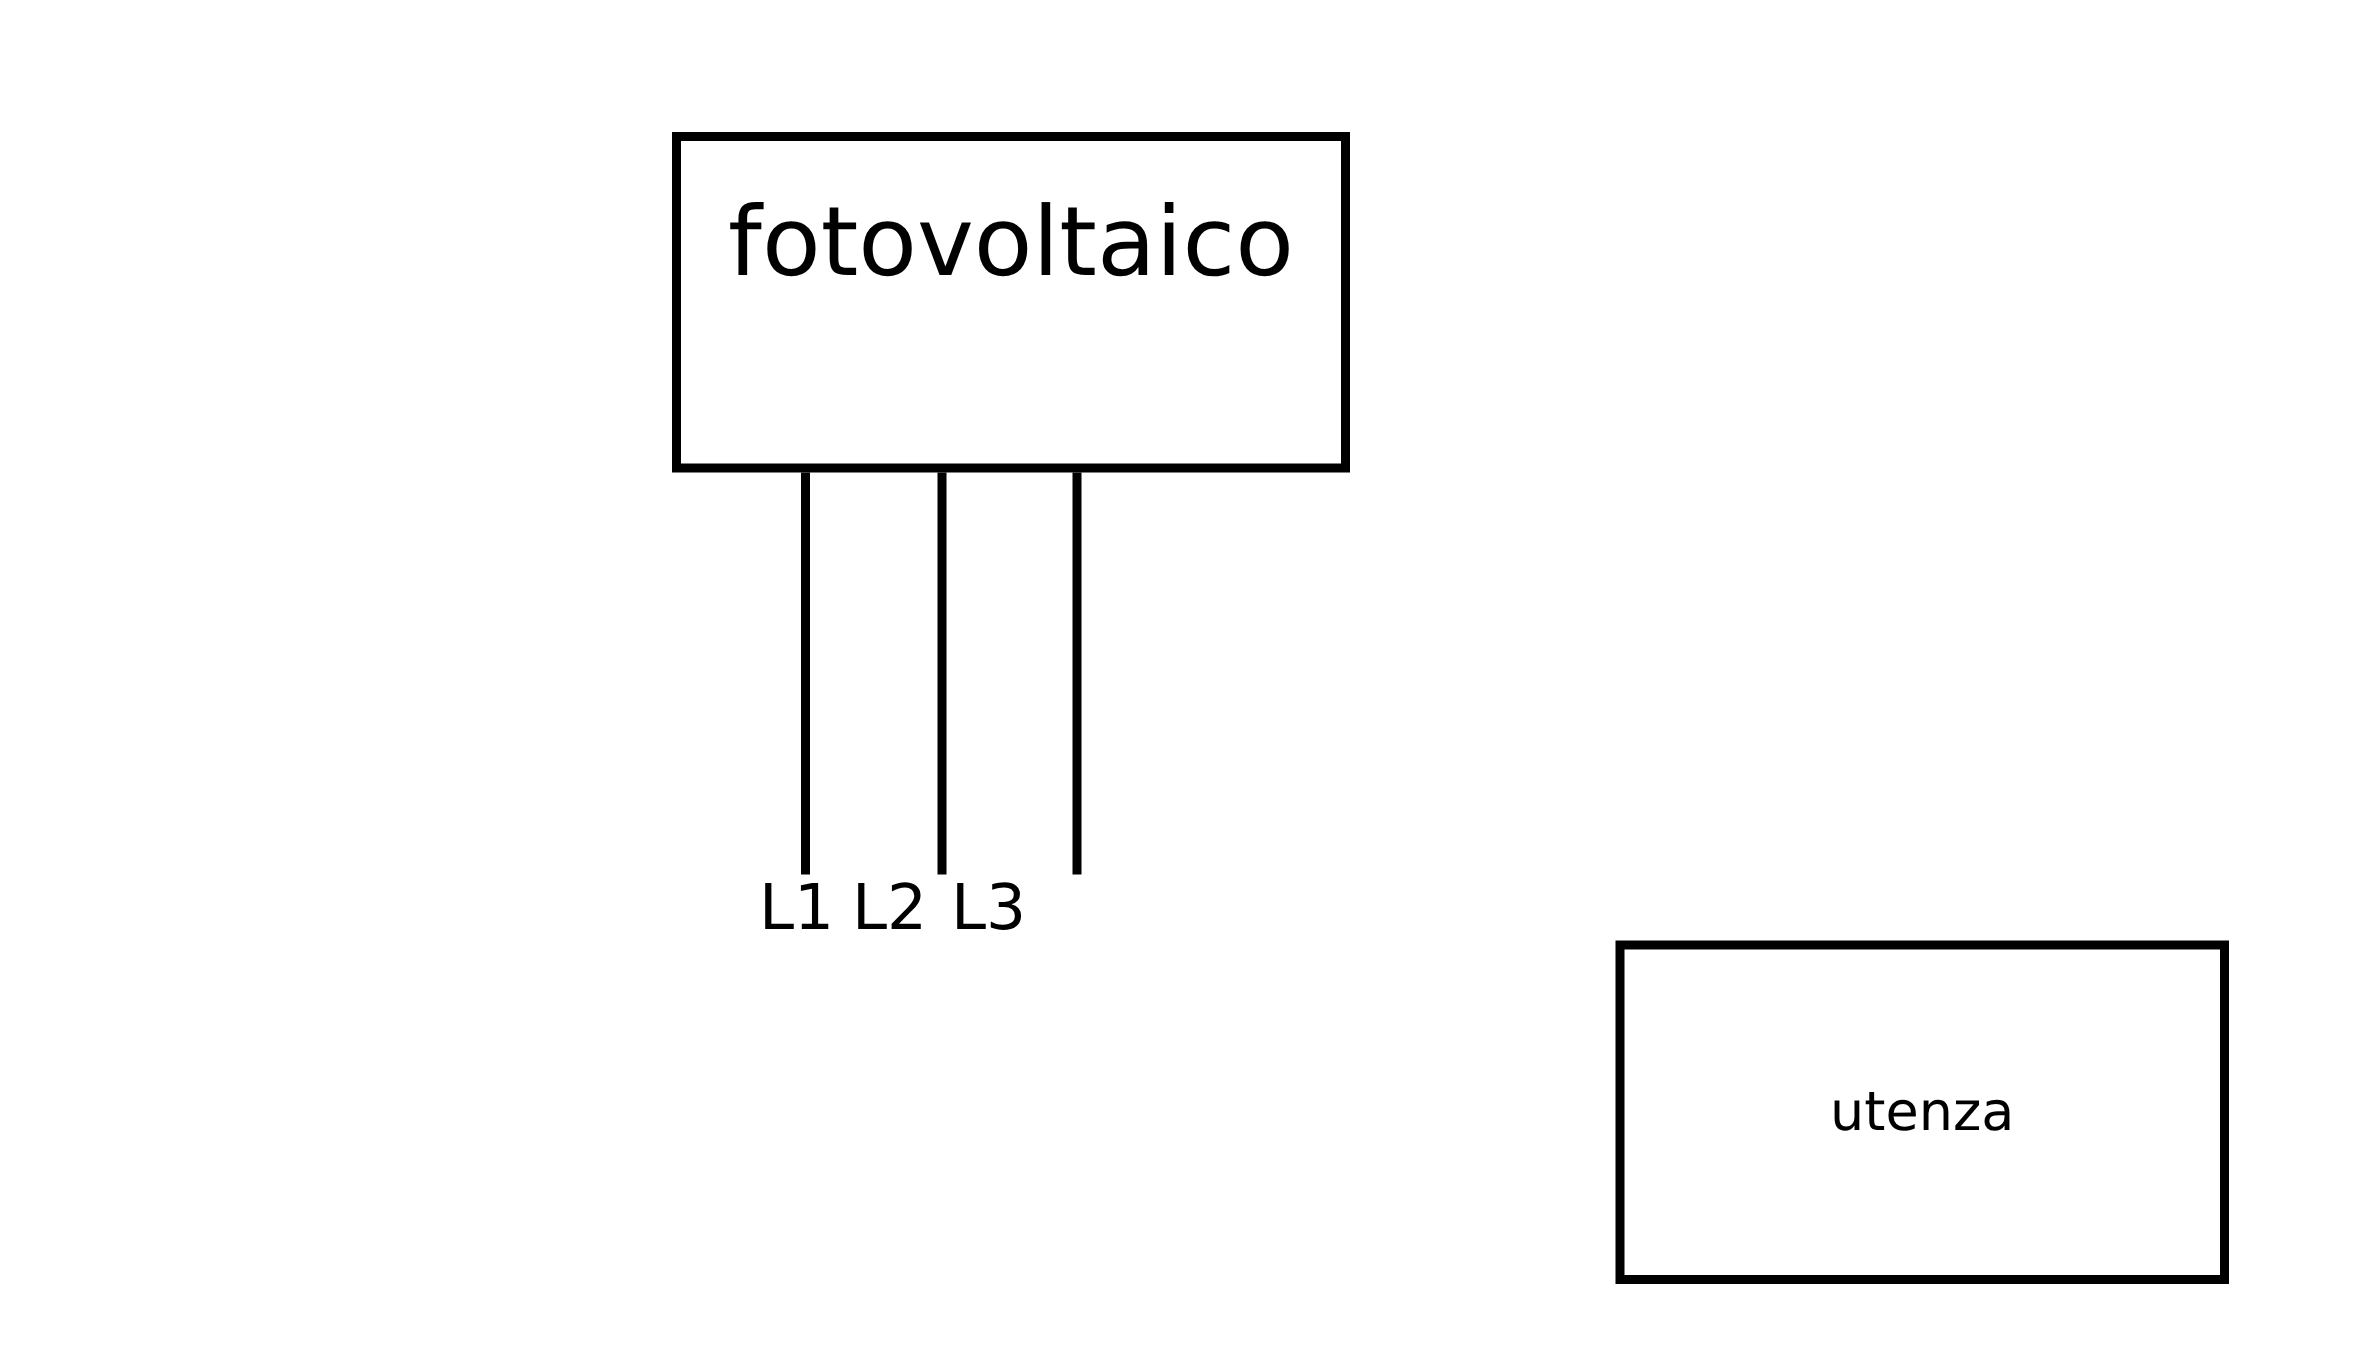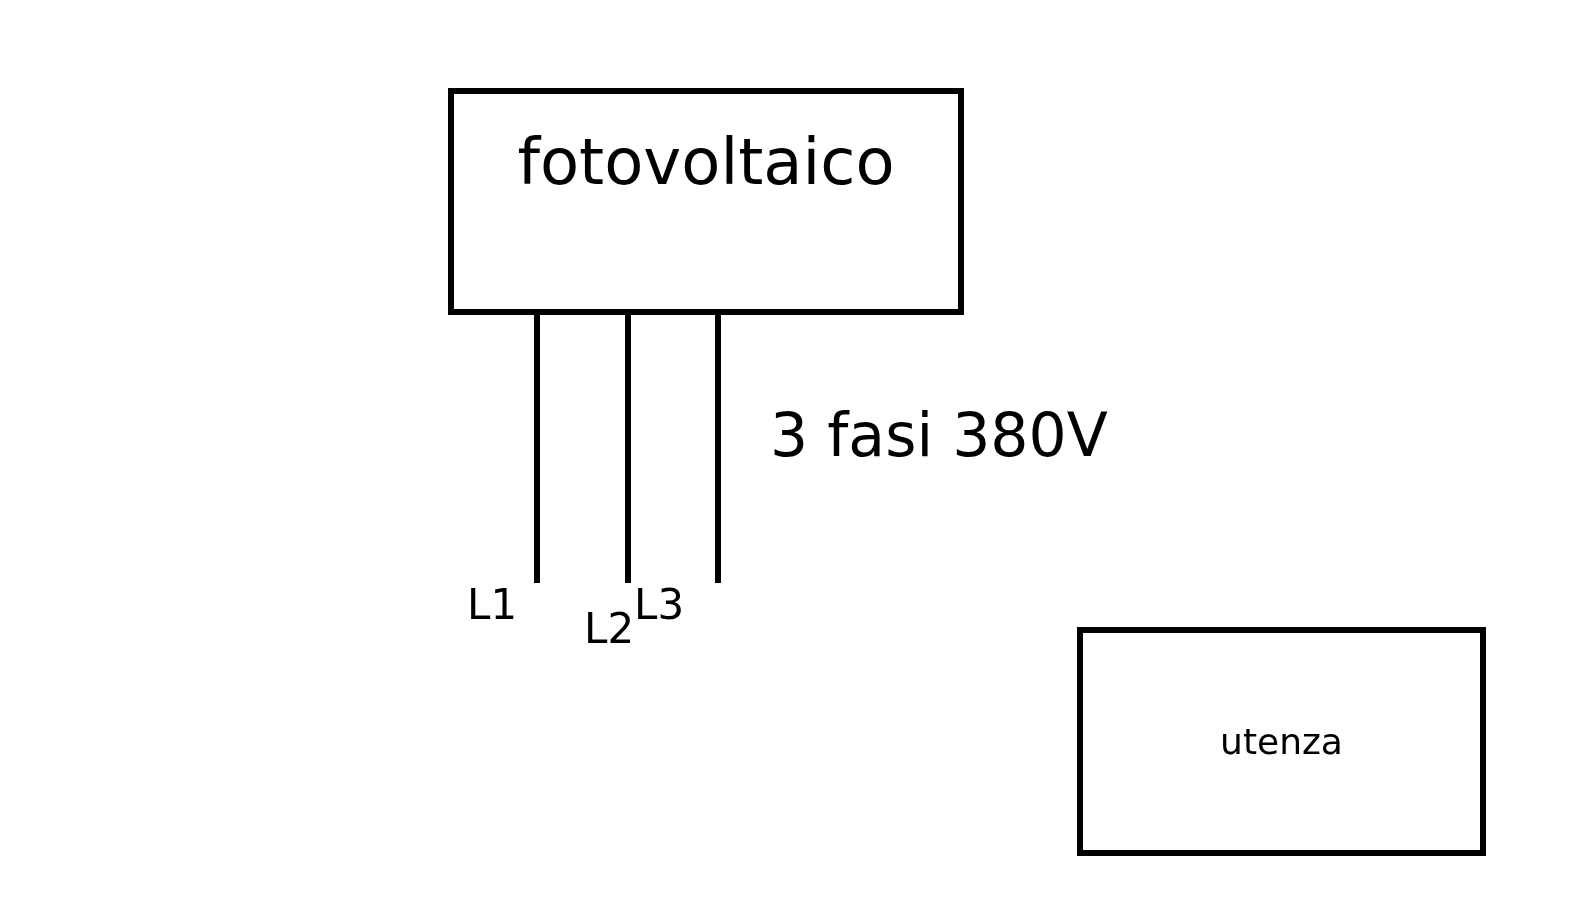--- a/index.html
+++ b/index.html
@@ -15,21 +15,21 @@
     font-family: "DejaVu Sans", "Liberation Sans", sans-serif;
     color: #000000;
     overflow: hidden;
   }
 
   
   .pv-box {
     position: absolute;
     left: 448px;
     top: 88px;
-    width: 516px;
+    width: 452px;
     height: 227px;
     border: 6px solid #000000;
     box-sizing: border-box;
     display: flex;
     flex-direction: column;
     align-items: center;
     padding-top: 36px;
   }
   .pv-label {
     font-size: 64px;
@@ -50,22 +50,22 @@
   .line-3 { left: 715px; }
 
   
   .phase-label {
     position: absolute;
     top: 584px;
     font-size: 42px;
     line-height: 1;
     white-space: nowrap;
   }
-  .label-1 { left: 467px; }
-  .label-2 { left: 584px; margin-top: 24px; }
+  .label-1 { left: 506px; }
+  .label-2 { left: 568px; }
   .label-3 { left: 634px; }
 
   
   .bus-label {
     position: absolute;
     left: 770px;
     top: 405px;
     font-size: 60px;
     line-height: 1;
     white-space: nowrap;
@@ -102,19 +102,18 @@
   </div>
 
   <div class="phase-line line-1"></div>
   <div class="phase-line line-2"></div>
   <div class="phase-line line-3"></div>
 
   <span class="phase-label label-1">L1</span>
   <span class="phase-label label-2">L2</span>
   <span class="phase-label label-3">L3</span>
 
-  <span class="bus-label">3 fasi 380V</span>
 
   <div class="load-box">
     <span class="load-line">utenza</span>
   </div>
 
 </div>
 
 </body></html>

